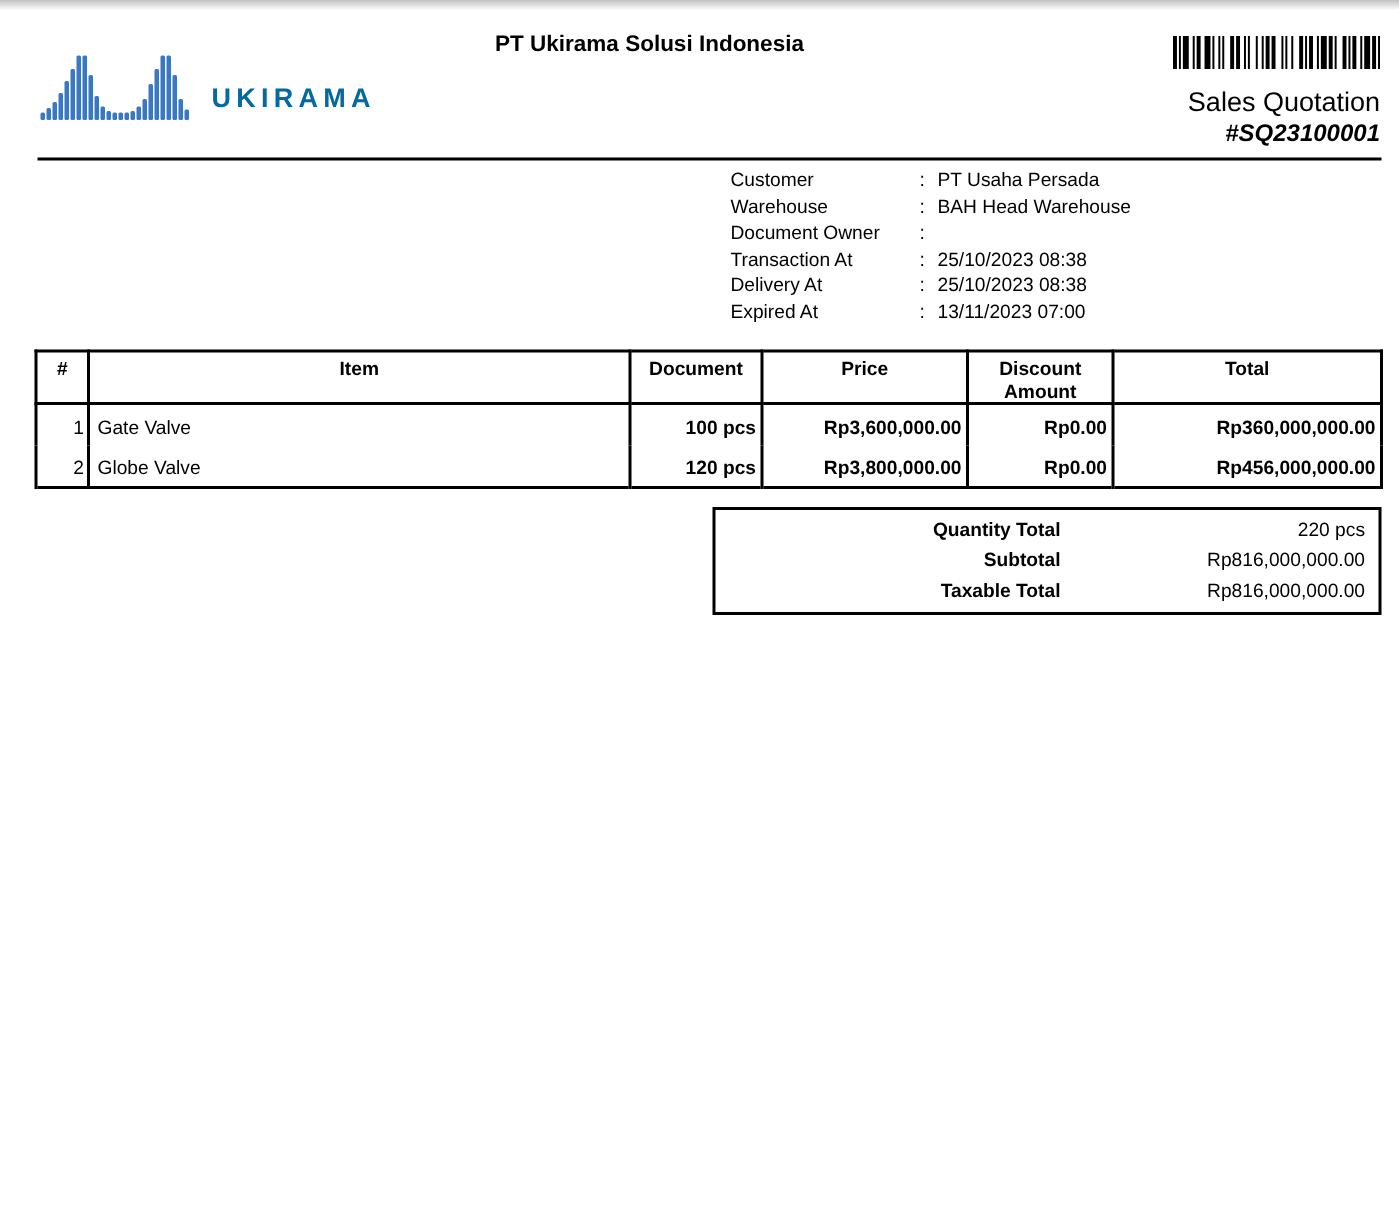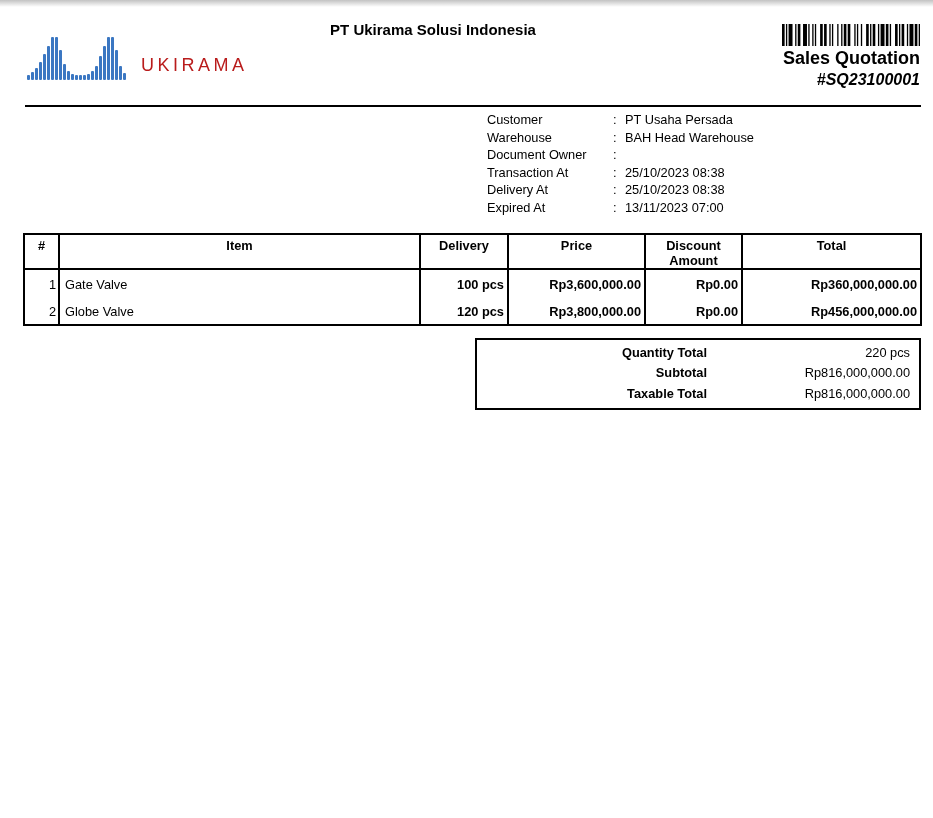--- a/index.html
+++ b/index.html
@@ -55,24 +55,24 @@
     white-space: nowrap;
   }
   .head-right {
     position: absolute;
     top: 24px;
     right: 13px;
     text-align: right;
   }
   .barcode-svg { display: block; margin-left: auto; }
   .doc-type {
-    font-weight: bold;
+    font-weight: normal;
     font-size: 18px;
     line-height: 20px;
-    margin-top: 2px;
+    margin-top: 12px;
     white-space: nowrap;
   }
   .doc-number {
     font-weight: bold;
     font-size: 16px;
     line-height: 16px;
     margin-top: 4px;
     white-space: nowrap;
     font-style: italic;
   }
@@ -175,21 +175,21 @@
         <span style="height: 9px; background: rgb(59, 119, 194);"></span>
         <span style="height: 14px; background: rgb(59, 119, 194);"></span>
         <span style="height: 24px; background: rgb(59, 119, 194);"></span>
         <span style="height: 34px; background: rgb(59, 119, 194);"></span>
         <span style="height: 43px; background: rgb(59, 119, 194);"></span>
         <span style="height: 43px; background: rgb(59, 119, 194);"></span>
         <span style="height: 30px; background: rgb(59, 119, 194);"></span>
         <span style="height: 14px; background: rgb(59, 119, 194);"></span>
         <span style="height: 7px; background: rgb(59, 119, 194);"></span>
       </div>
-    <div class="logo-wordmark" style="color: #b91c1c;">UKIRAMA</div>
+    <div class="logo-wordmark" style="color: #0369a1; font-weight: bold;">UKIRAMA</div>
   </div>
 
   <div class="doc-title">PT Ukirama Solusi Indonesia</div>
 
   <div class="head-right">
     <svg class="barcode-svg" width="138" height="22" preserveAspectRatio="none" fill="#000000" viewBox="0 0 105 30">
         <rect x="0" y="0" width="2" height="30"></rect>
         <rect x="3" y="0" width="1" height="30"></rect>
         <rect x="5" y="0" width="3" height="30"></rect>
         <rect x="10" y="0" width="1" height="30"></rect>
@@ -269,21 +269,21 @@
       <col style="width:361px">
       <col style="width:88px">
       <col style="width:137px">
       <col style="width:97px">
       <col style="width:179px">
     </colgroup>
     <thead>
       <tr>
         <th>#</th>
         <th>Item</th>
-        <th>Delivery</th>
+        <th>Document</th>
         <th>Price</th>
         <th>Discount Amount</th>
         <th>Total</th>
       </tr>
     </thead>
     <tbody>
       <tr>
         <td class="cell-no">1</td>
         <td class="cell-item">Gate Valve</td>
         <td class="cell-qty">100 pcs</td>

